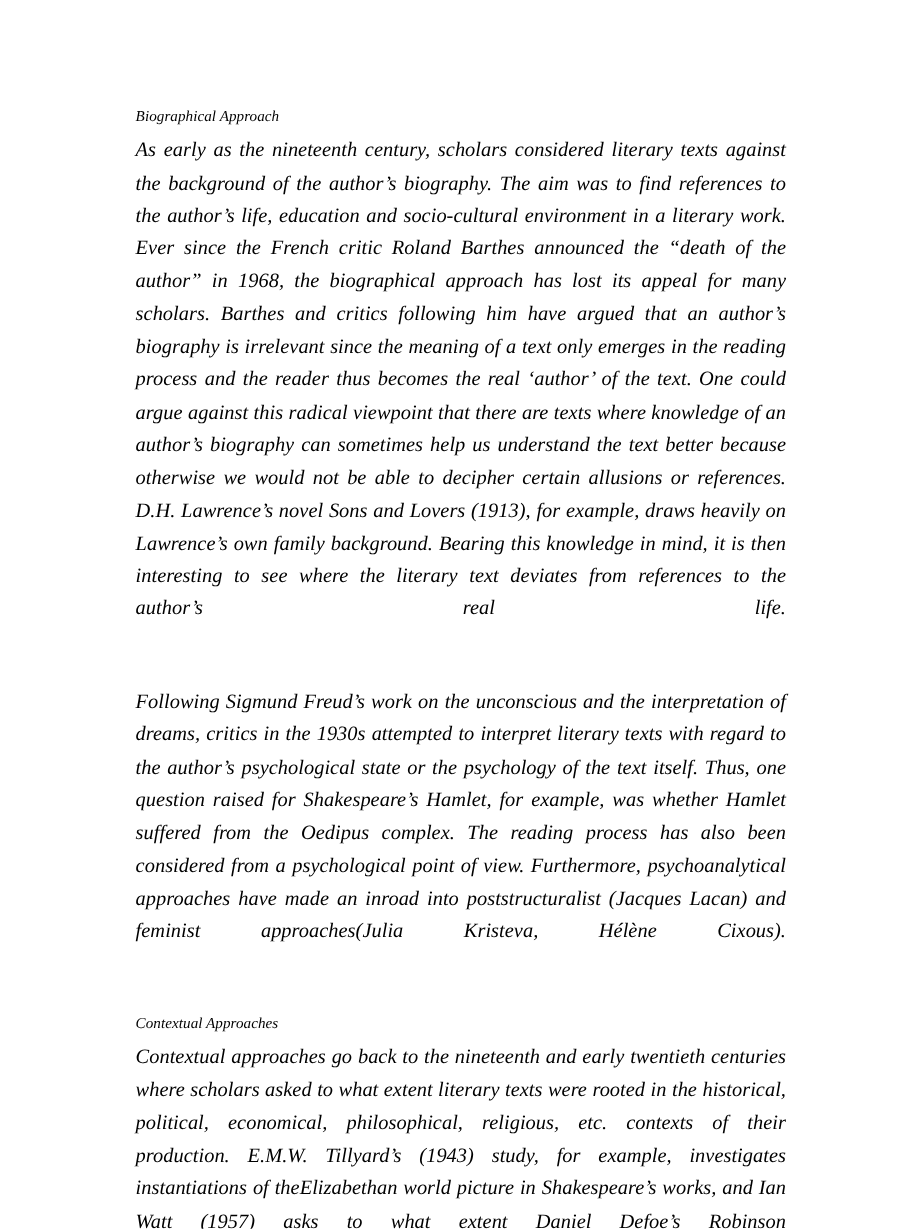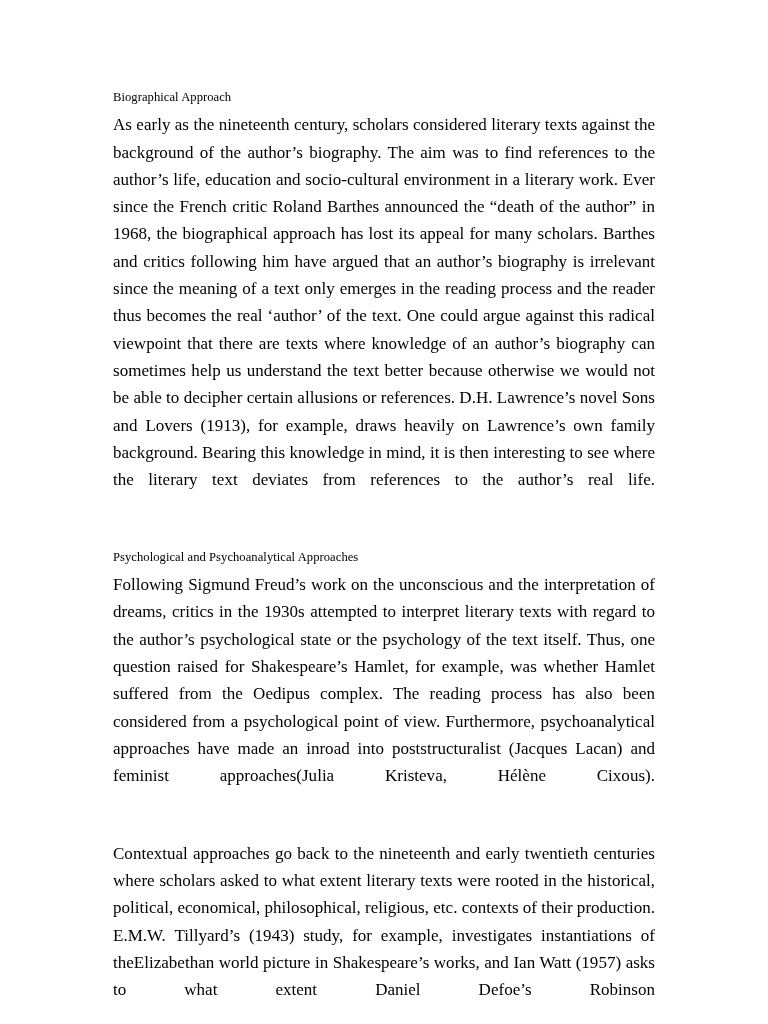--- a/index.html
+++ b/index.html
@@ -14,20 +14,21 @@
     color: #000000;
     overflow: hidden;
   }
   .page {
     position: relative;
     width: 768px;
     height: 1024px;
     background: #ffffff;
     box-sizing: border-box;
     padding: 84px 113px 16px 113px;
+    font-style: italic;
   }
   .doc-body {
     width: 542px;
   }
   .section {
     margin: 0;
   }
   .section + .section {
     margin-top: 23px;
   }
@@ -63,22 +64,22 @@
 
 <div class="page">
   <div class="doc-body">
 
     <div class="section">
       <p class="heading">Biographical Approach</p>
       <p class="para">As early as the nineteenth century, scholars considered literary texts against the background of the author’s biography. The aim was to find references to the author’s life, education and socio-cultural environment in a literary work. Ever since the French critic Roland Barthes announced the “death of the author” in 1968, the biographical approach has lost its appeal for many scholars. Barthes and critics following him have argued that an author’s biography is irrelevant since the meaning of a text only emerges in the reading process and the reader thus becomes the real ‘author’ of the text. One could argue against this radical viewpoint that there are texts where knowledge of an author’s biography can sometimes help us understand the text better because otherwise we would not be able to decipher certain allusions or references. D.H. Lawrence’s novel Sons and Lovers (1913), for example, draws heavily on Lawrence’s own family background. Bearing this knowledge in mind, it is then interesting to see where the literary text deviates from references to the author’s real life.</p>
     </div>
 
     <div class="section">
-      <p class="heading">Psychological and Psychoanalytical Approaches</p>
       <p class="para">Following Sigmund Freud’s work on the unconscious and the interpretation of dreams, critics in the 1930s attempted to interpret literary texts with regard to the author’s psychological state or the psychology of the text itself. Thus, one question raised for Shakespeare’s Hamlet, for example, was whether Hamlet suffered from the Oedipus complex. The reading process has also been considered from a psychological point of view. Furthermore, psychoanalytical approaches have made an inroad into poststructuralist (Jacques Lacan) and feminist approaches(Julia Kristeva, Hélène Cixous).</p>
     </div>
 
     <div class="section">
+      <p class="heading">Contextual Approaches</p>
       <p class="para last-flow">Contextual approaches go back to the nineteenth and early twentieth centuries where scholars asked to what extent literary texts were rooted in the historical, political, economical, philosophical, religious, etc. contexts of their production. E.M.W. Tillyard’s (1943) study, for example, investigates instantiations of theElizabethan world picture in Shakespeare’s works, and Ian Watt (1957) asks to what extent Daniel Defoe’s Robinson</p>
     </div>
 
   </div>
 </div>
 
 </body></html>

